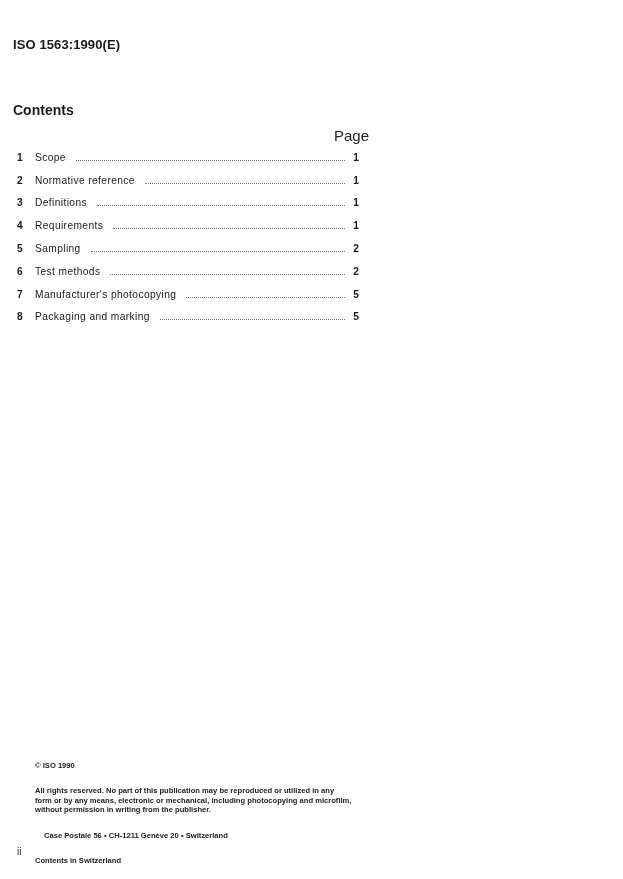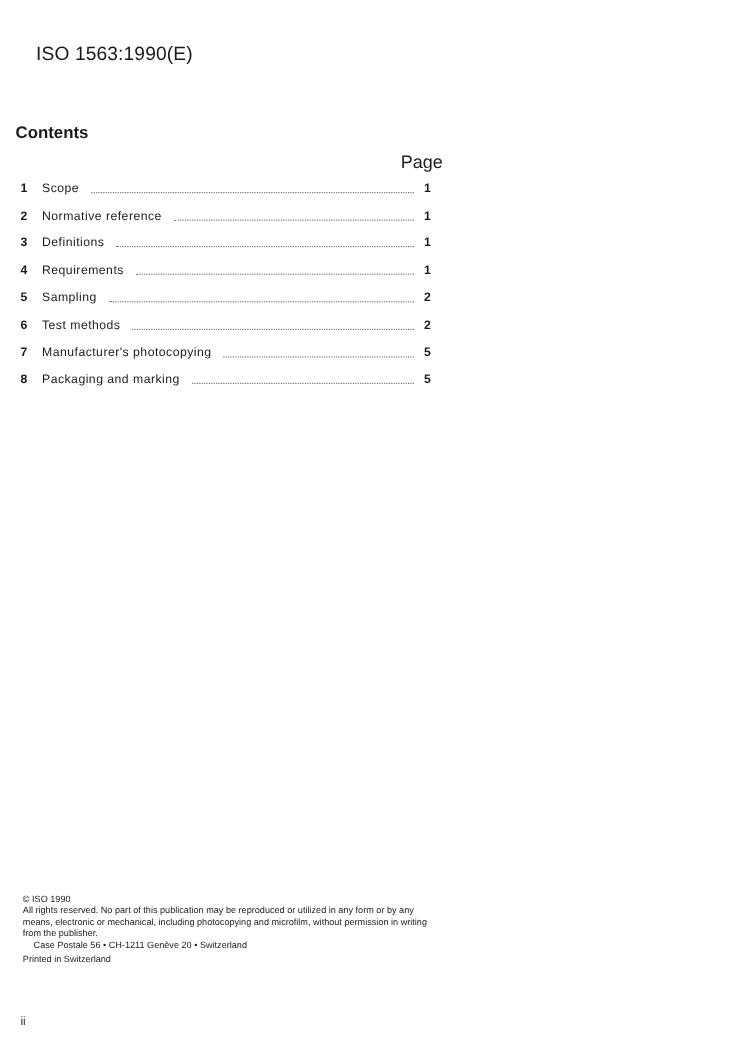--- a/index.html
+++ b/index.html
@@ -10,24 +10,24 @@
     body {
       width: 623px;
       height: 879px;
       position: relative;
       overflow: hidden;
       font-family: "Liberation Sans", sans-serif;
       color: #1a1a1a;
     }
     .doc-id {
       position: absolute;
-      left: 30px;
+      left: 13px;
       top: 37px;
-      font-size: 16px;
-      font-weight: normal;
+      font-size: 13px;
+      font-weight: bold;
       letter-spacing: 0.1px;
     }
     .contents-title {
       position: absolute;
       left: 13px;
       top: 102px;
       font-size: 14px;
       font-weight: bold;
     }
     .page-label {
@@ -76,21 +76,21 @@
     }
     .copyright {
       position: absolute;
       left: 19px;
       top: 745px;
       width: 350px;
       font-size: 7.6px;
       line-height: 9.4px;
       color: #222;
     }
-    .copyright p { margin: 0; }
+    .copyright p { margin: 16px; font-weight: bold; }
     .addr {
       padding-left: 9px;
     }
     .printed {
       margin-top: 3px !important;
     }
     .page-num {
       position: absolute;
       left: 17px;
       top: 846px;
@@ -155,16 +155,16 @@
     <span class="toc-title">Packaging and marking</span>
     <span class="toc-dots"></span>
     <span class="toc-page">5</span>
   </div>
 </div>
 
 <div class="copyright">
   <p>© ISO 1990</p>
   <p>All rights reserved. No part of this publication may be reproduced or utilized in any form or by any means, electronic or mechanical, including photocopying and microfilm, without permission in writing from the publisher.</p>
   <p class="addr">Case Postale 56 • CH-1211 Genève 20 • Switzerland</p>
-  <p class="printed">Printed in Switzerland</p>
+  <p class="printed">Contents in Switzerland</p>
 </div>
 
 <div class="page-num">ii</div>
 
 </body></html>

